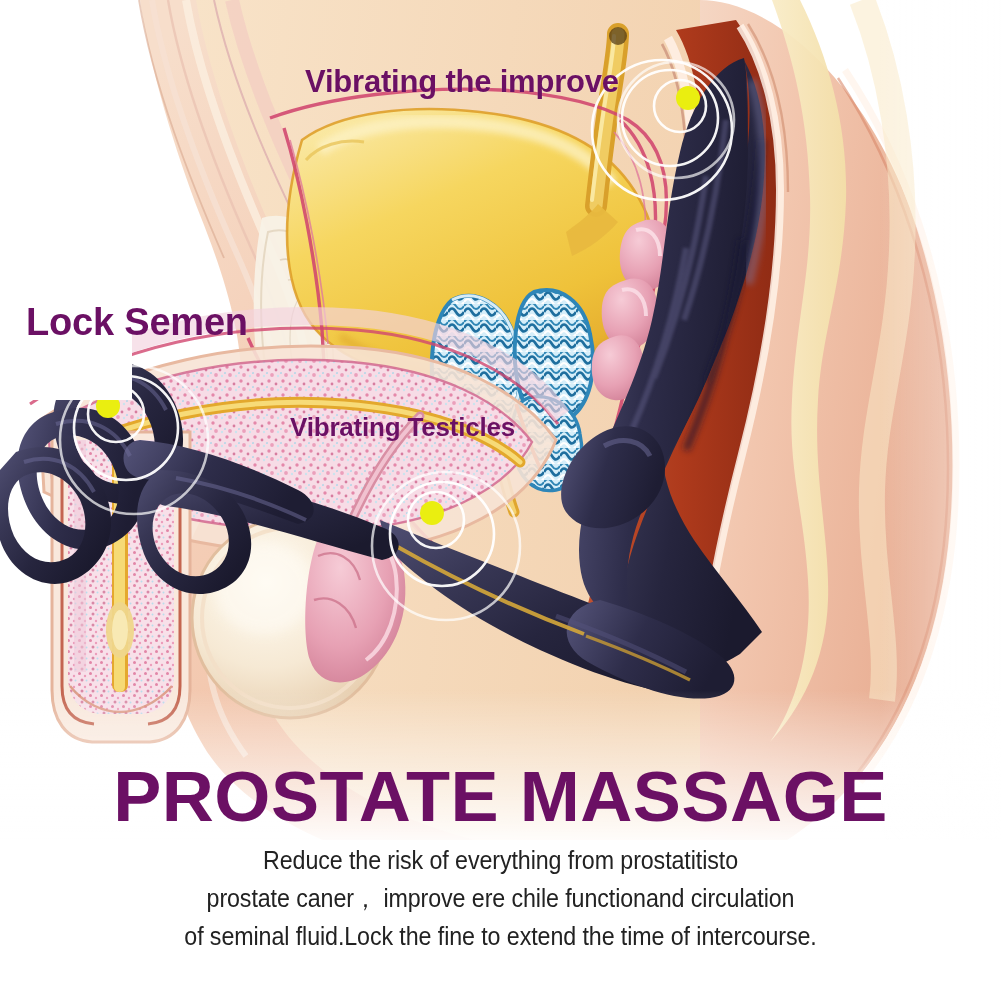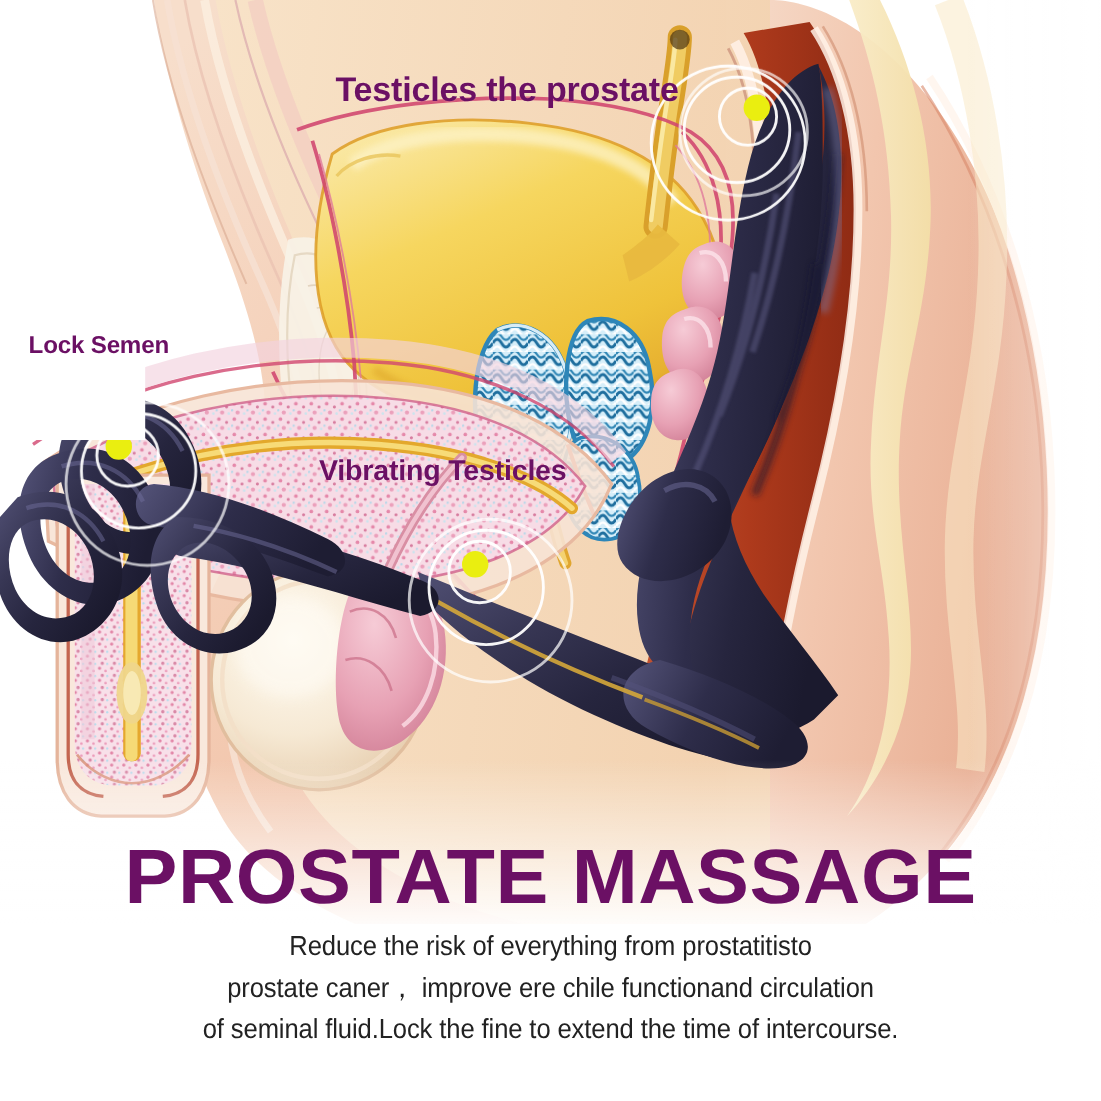--- a/index.html
+++ b/index.html
@@ -27,21 +27,21 @@
     position:absolute;
     font-family:"Liberation Sans", sans-serif;
     font-weight:bold;
     color:#6B1064;
     white-space:nowrap;
     letter-spacing:-0.2px;
     line-height:1;
     text-shadow:0 0 2px rgba(255,255,255,0.28);
   }
   #label-prostate{ left:305px; top:66px;  font-size:31px; }
-  #label-lock   { left:26px;  top:303px; font-size:22px; }
+  #label-lock   { left:26px;  top:303px; font-size:38px; }
   #label-test   { left:290px; top:414px; font-size:26px; }
 
   #title{
     position:absolute;
     left:0; top:761px;
     width:1001px;
     text-align:center;
     font-family:"Liberation Sans", sans-serif;
     font-weight:bold;
     font-size:70px;
@@ -498,21 +498,21 @@
       <circle cx="432" cy="513" r="12" fill="#EAEE10"></circle>
     </g>
 
     <rect x="0" y="690" width="1001" height="160" fill="url(#gFadeBottom)"></rect>
     <rect x="0" y="840" width="1001" height="161" fill="#FFFFFF"></rect>
     <rect x="880" y="0" width="121" height="1001" fill="url(#gFadeRight)" opacity="0.55"></rect>
     <rect x="0" y="0" width="132" height="400" fill="#FFFFFF"></rect>
     <path d="M0,380 L0,1001 L400,1001 L400,760 C300,770 160,700 90,600 C50,540 20,450 0,380 Z" fill="#FFFFFF" opacity="0"></path>
   </svg>
 
-  <div class="label" id="label-prostate">Testicles the prostate</div>
+  <div class="label" id="label-prostate">Vibrating the improve</div>
 
   <div class="label" id="label-lock">Lock Semen</div>
 
   <div class="label" id="label-test">Vibrating Testicles</div>
 
   <div id="title">PROSTATE MASSAGE</div>
 
   <div id="subtitle">
     <span class="ln">Reduce the risk of everything from prostatitisto</span>
     <span class="ln">prostate caner， improve ere chile functionand circulation</span>

